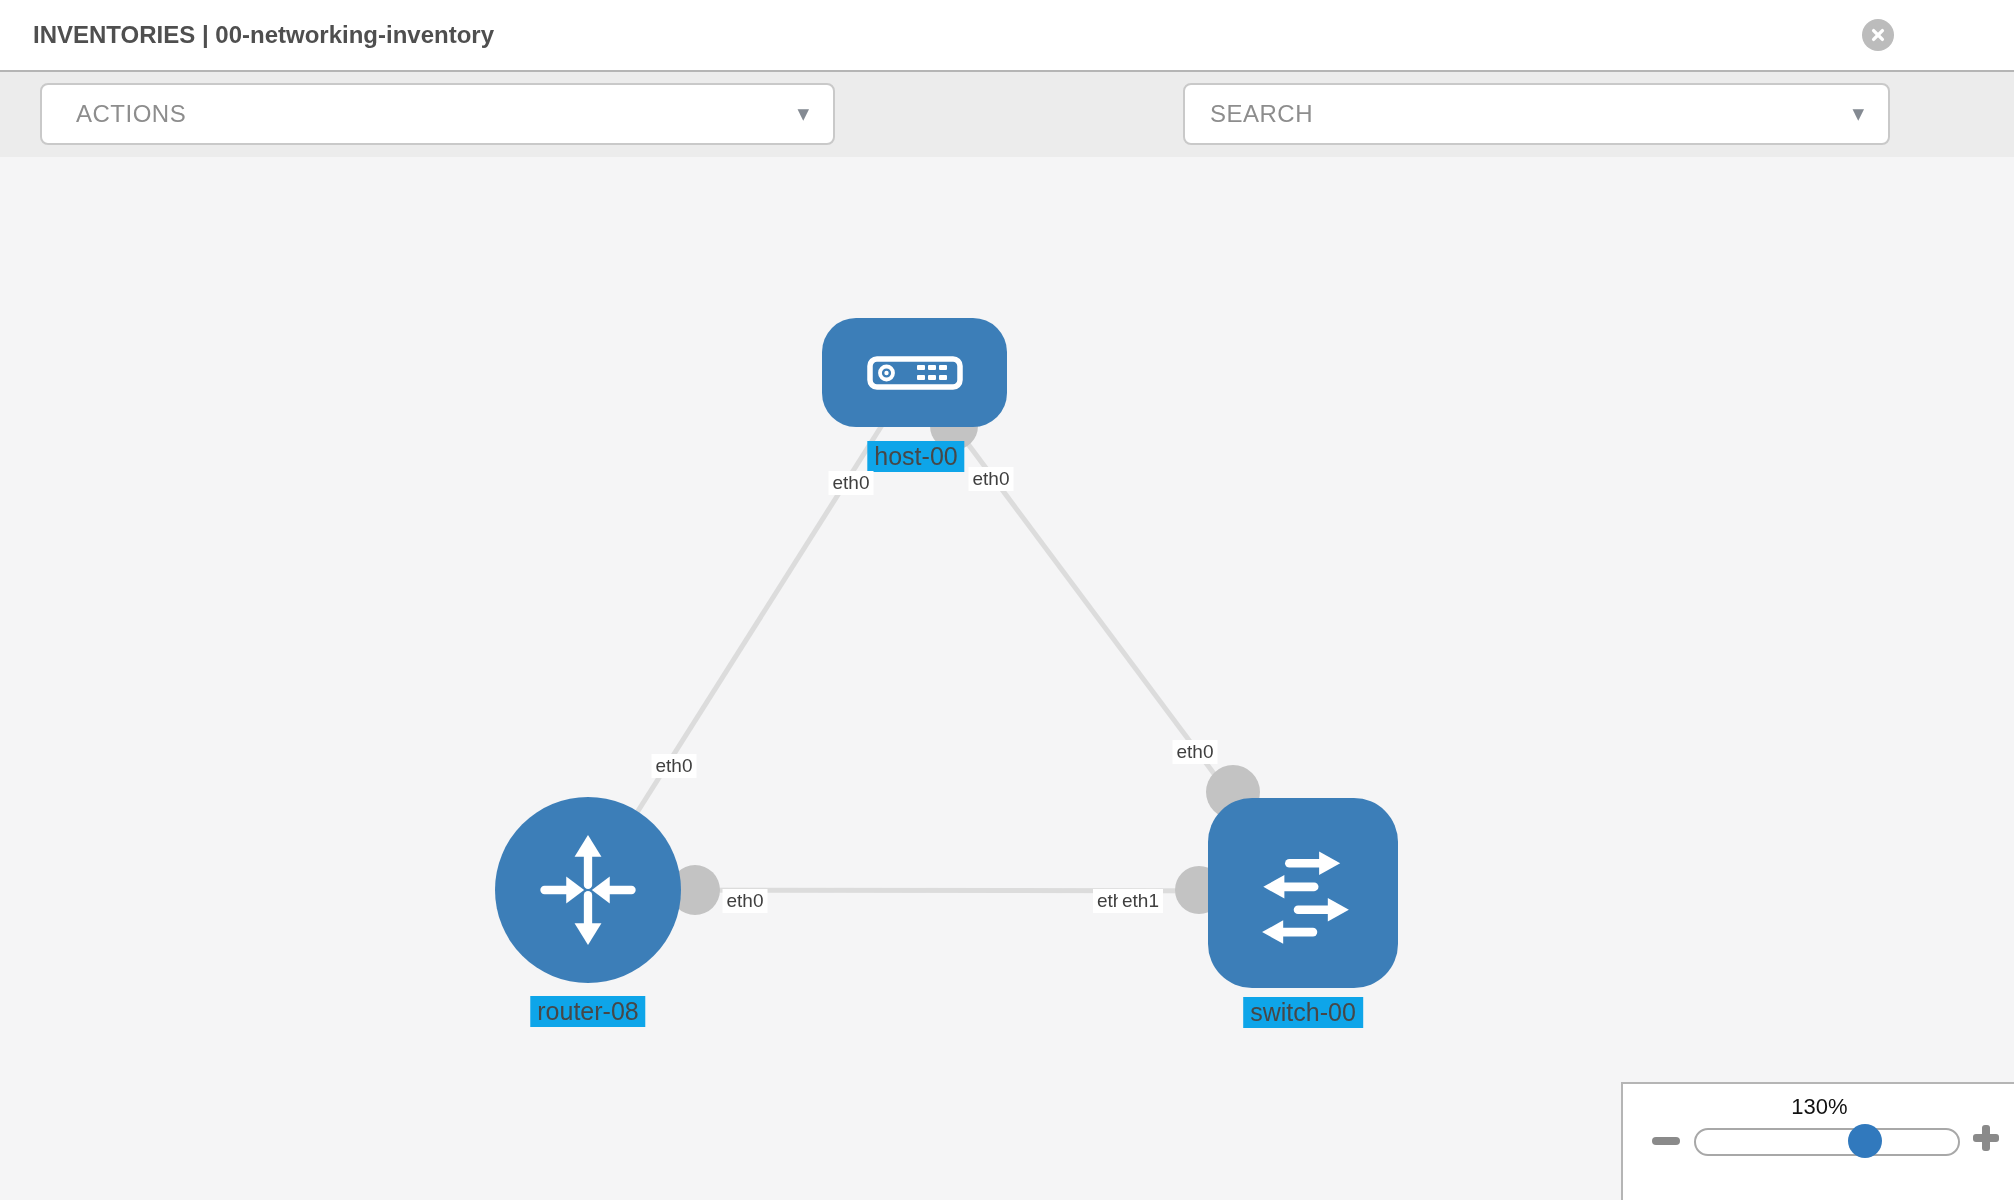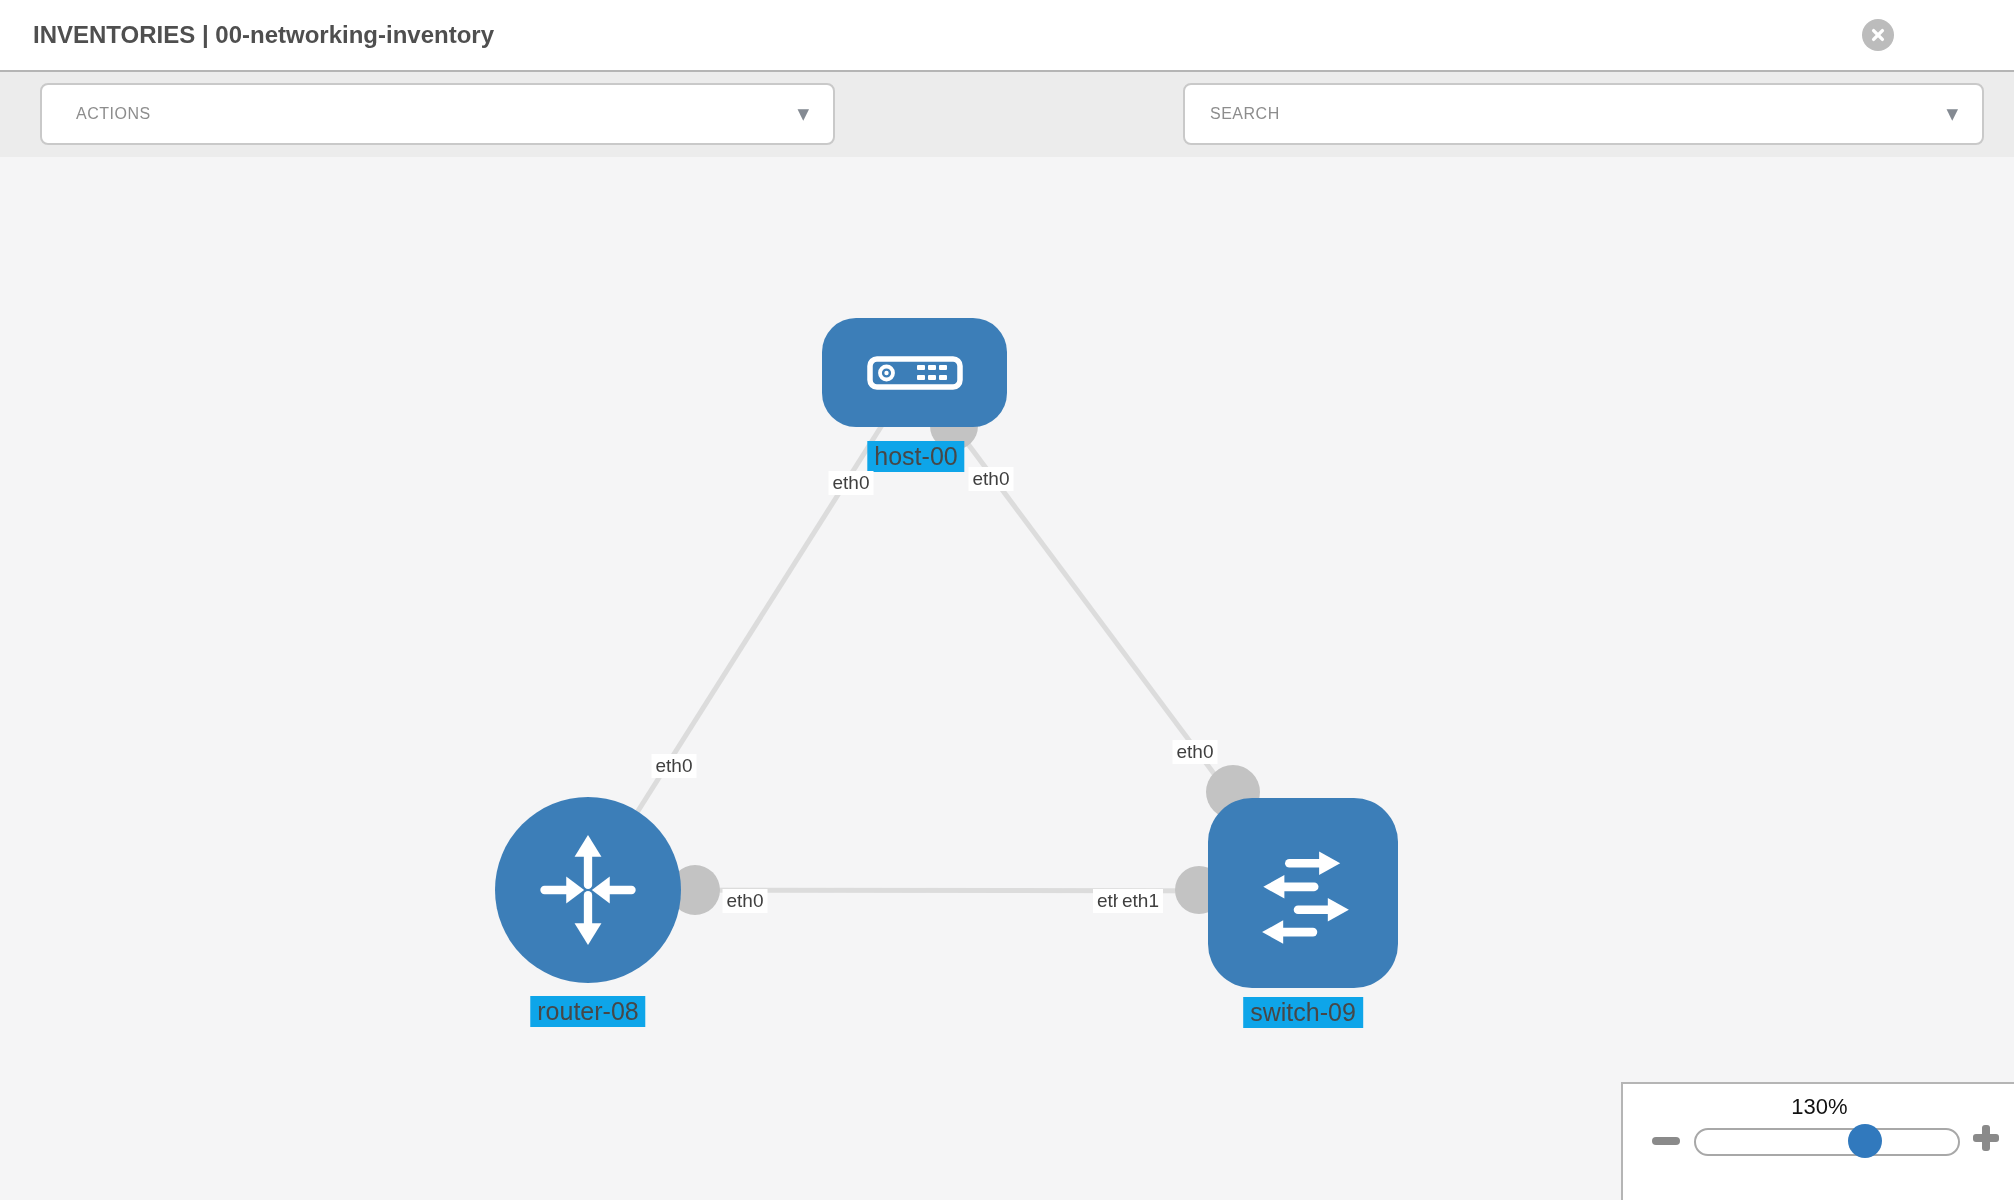--- a/index.html
+++ b/index.html
@@ -9,25 +9,25 @@
   }
   
   .hdr{position:absolute;top:0;left:0;width:2014px;height:70px;background:#ffffff;border-bottom:2px solid #b5b5b5;}
   .hdr h1{position:absolute;left:33px;top:0;line-height:70px;margin:0;font-size:24px;font-weight:700;color:#4f4f4f;}
   .closeBtn{position:absolute;left:1862px;top:19px;width:32px;height:32px;border:none;border-radius:50%;
     background:#bcbcbc;cursor:pointer;padding:0;display:flex;align-items:center;justify-content:center;}
   
   .tbar{position:absolute;top:72px;left:0;width:2014px;height:85px;background:#ececec;border-bottom:1px solid #cccccc;}
   .select{position:absolute;top:11px;height:62px;background:#ffffff;border:2px solid #c9c9c9;border-radius:8px;
     box-sizing:border-box;display:flex;align-items:center;cursor:pointer;}
-  .select .lbl{font-size:16px;color:#8d8d8d;letter-spacing:.5px;}
+  .select .lbl{font-size:24px;color:#8d8d8d;letter-spacing:.5px;}
   .select .caret{position:absolute;right:24px;font-size:15px;color:#848a92;font-family:"DejaVu Sans",sans-serif;}
   .sel-actions{left:40px;width:795px;}
   .sel-actions .lbl{padding-left:34px;}
-  .sel-search{left:1183px;width:801px;}
+  .sel-search{left:1183px;width:707px;}
   .sel-search .lbl{padding-left:25px;}
   .toolIcon{position:absolute;top:97px;width:38px;height:38px;background:none;border:none;padding:0;cursor:pointer;}
   .ti-wrench{left:1047px;}
   .ti-key{left:1116px;}
   
   .canvas{position:absolute;top:157px;left:0;width:2014px;height:1043px;background:#f5f5f6;}
   .linksvg{position:absolute;top:0;left:0;}
   .node{position:absolute;background:#3c7eb8;display:flex;align-items:center;justify-content:center;cursor:pointer;}
   .node-host{left:822px;top:161px;width:185px;height:109px;border-radius:34px;}
   .node-router{left:495px;top:640px;width:186px;height:186px;border-radius:50%;}
@@ -146,21 +146,21 @@
           <path d="M92 127 H144" stroke-width="14" fill="none"></path>
           <polygon points="140,108 140,146 174,127" stroke="none"></polygon>
           <path d="M116 163 H64" stroke-width="14" fill="none"></path>
           <polygon points="68,144 68,182 34,163" stroke="none"></polygon>
         </g>
       </svg>
     </div>
 
     <span class="nlabel" style="left:916px;top:284px;">host-00</span>
     <span class="nlabel" style="left:588px;top:839px;">router-08</span>
-    <span class="nlabel" style="left:1303px;top:840px;">switch-09</span>
+    <span class="nlabel" style="left:1303px;top:840px;">switch-00</span>
 
     <span class="ilabel" style="left:851px;top:298px;">eth0</span>
     <span class="ilabel" style="left:991px;top:294px;">eth0</span>
     <span class="ilabel" style="left:674px;top:581px;">eth0</span>
     <span class="ilabel" style="left:1195px;top:567px;">eth0</span>
     <span class="ilabel" style="left:745px;top:716px;">eth0</span>
     <span class="ilabel ilabel-clip" style="left:1093px;top:716px;">eth0</span>
     <span class="ilabel ilabel-front" style="left:1118px;top:716px;text-align:right;">eth1</span>
   </div>
 

